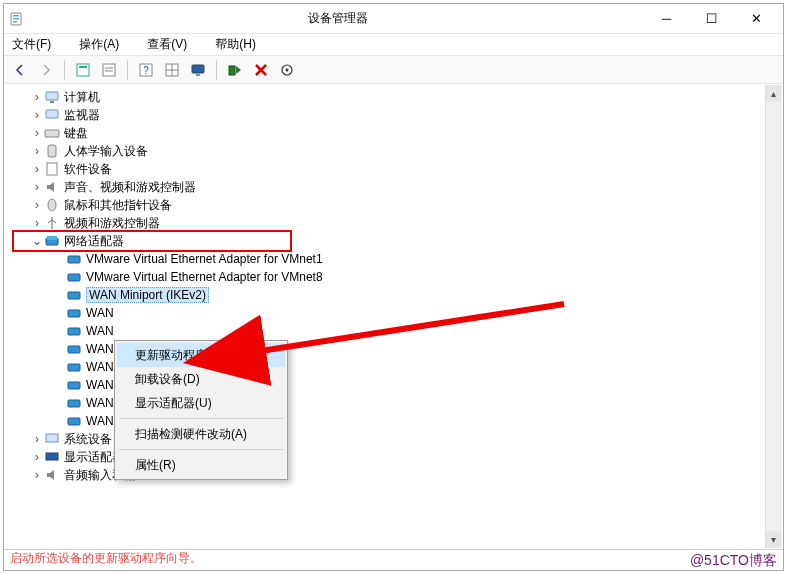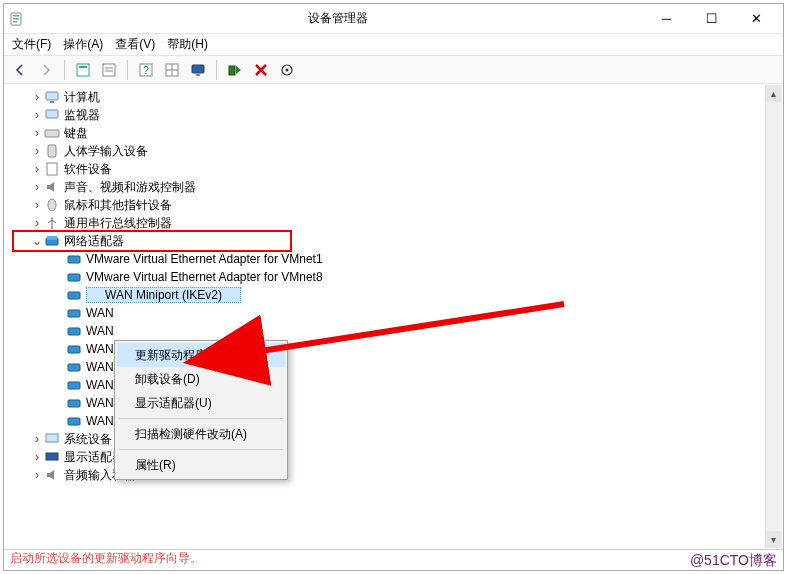--- a/index.html
+++ b/index.html
@@ -22,34 +22,34 @@
   
   .titlebar {
     height: 30px; display:flex; align-items:center; padding: 0 4px;
     border-bottom: 1px solid #e5e5e5;
     text-align: center;
   }
   .titlebar .title { flex:1; font-size:12px; padding-left:4px; }
   .winbtn { width:45px; height:28px; display:flex; align-items:center; justify-content:center; font-family:sans-serif; font-size:13px; }
   .app-icon { width:16px; height:16px; margin-right:4px; }
   
-  .menubar { height:22px; display:flex; align-items:center; padding: 0 8px; gap:12px; border-bottom:1px solid #e5e5e5; }
+  .menubar { height:22px; display:flex; align-items:center; padding: 0 8px; gap:28px; border-bottom:1px solid #e5e5e5; }
   .menubar span { font-size:12px; cursor:default; }
   
   .toolbar { height:28px; display:flex; align-items:center; padding:0 4px; gap:2px; border-bottom:1px solid #e5e5e5; background:#f9f9f9;}
   .tbtn { width:24px; height:24px; display:flex; align-items:center; justify-content:center; border:1px solid transparent;}
   .tsep { width:1px; height:20px; background:#ccc; margin:0 4px;}
   
   .client { flex:1; position:relative; overflow:hidden; border-bottom:1px solid #ccc;}
   .tree { position:absolute; left:0; top:0; right:0; bottom:0; overflow:auto; padding:4px 0;}
   .row { height:18px; display:flex; align-items:center; white-space:nowrap; }
   .row .exp { width:14px; text-align:center; color:#555; font-size:12px; display:inline-block;}
   .row .ico { width:16px; height:16px; display:inline-flex; align-items:center; justify-content:center; margin-right:4px;}
   .row .label { font-size:12px; }
-  .row .label.sel { background:#cde8ff; border:1px dotted #5a9bd8; padding:0 18px;}
+  .row .label.sel { background:#cde8ff; border:1px dotted #5a9bd8; padding:0 2px;}
   .ind1 { padding-left:26px;}
   .ind2 { padding-left:48px;}
   
   .hlbox { position:absolute; border:2px solid #e00; pointer-events:none; z-index:5;}
   
   .ctxmenu {
     position:absolute; left:110px; top:338px; width:174px;
     background:#f2f2f2; border:1px solid #a0a0a0;
     box-shadow: 3px 3px 6px rgba(0,0,0,.25);
     padding:2px; font-size:12px; z-index:20;
@@ -227,21 +227,21 @@
           </span>
           <span class="label">鼠标和其他指针设备</span>
         </div>
       <div class="row ind1">
           <span class="exp">›</span>
           <span class="ico">
             <svg width="16" height="16">
               <path d="M8 2 L8 14 M8 5 L4 8 M8 5 L12 8" stroke="#666" fill="none"></path>
             </svg>
           </span>
-          <span class="label">通用串行总线控制器</span>
+          <span class="label">视频和游戏控制器</span>
         </div>
 
       <div class="row ind1">
           <span class="exp">⌄</span>
           <span class="ico">
             <svg width="16" height="16">
               <rect x="2" y="5" width="12" height="7" rx="1" fill="#3292d6" stroke="#1c5c8a"></rect>
               <rect x="3" y="3" width="10" height="4" fill="#56b0ea"></rect>
             </svg>
           </span>

